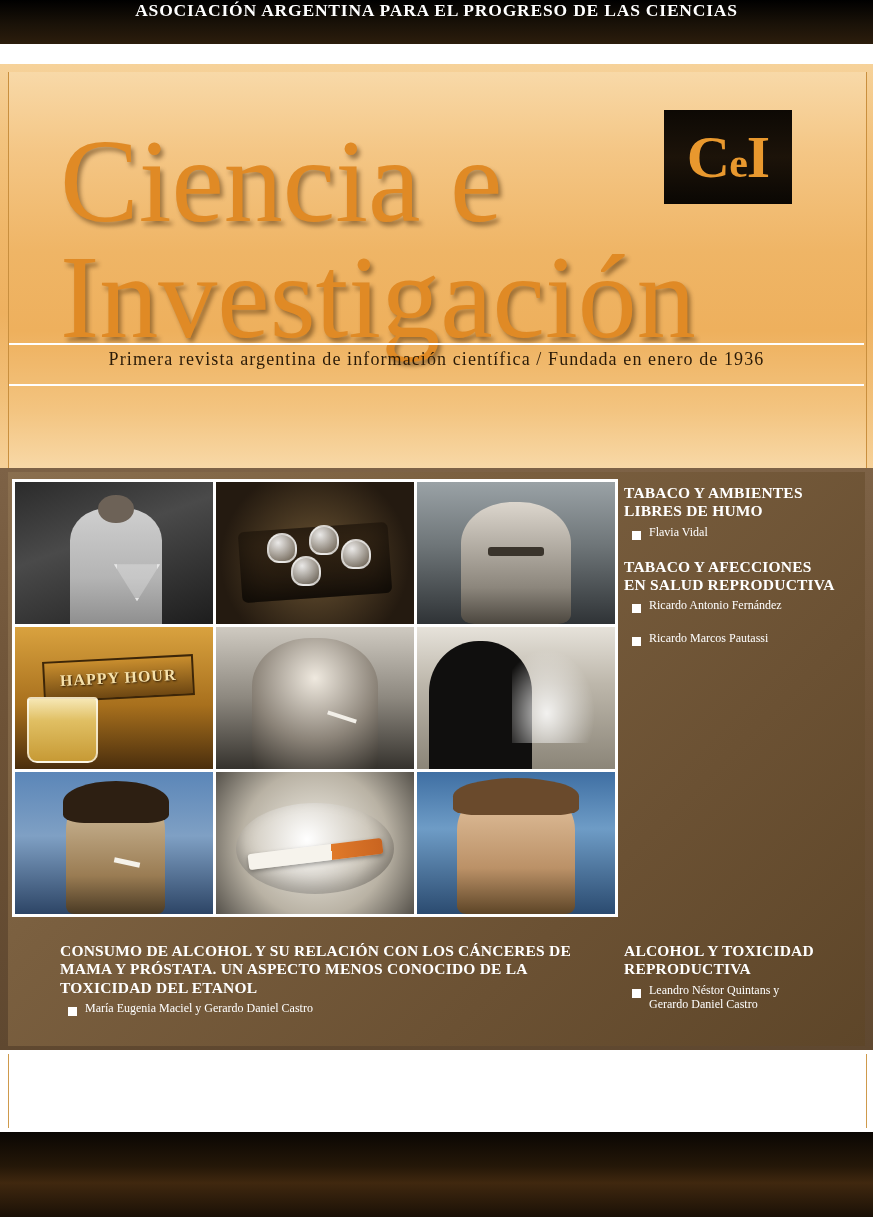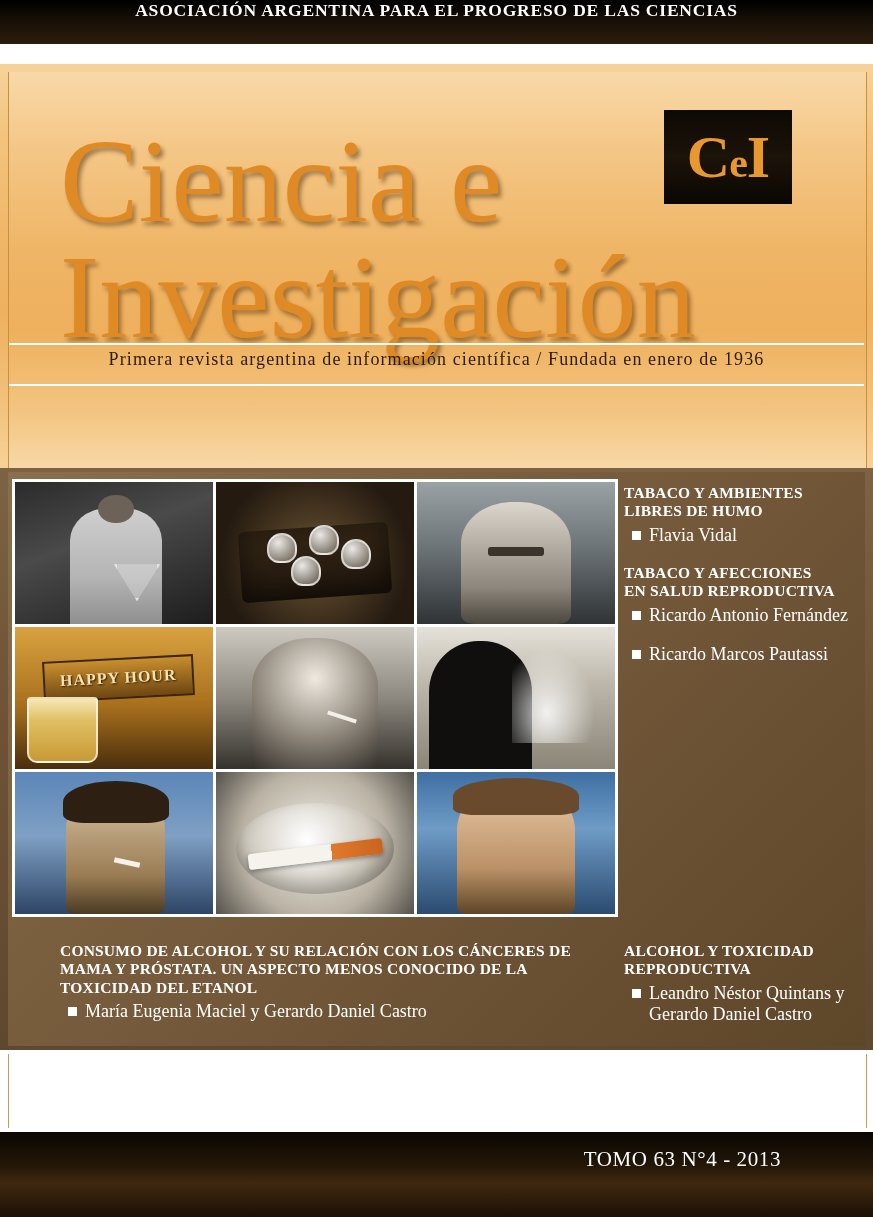--- a/index.html
+++ b/index.html
@@ -282,21 +282,21 @@
   }
   .bullet {
     width: 9px; height: 9px;
     background: #ffffff;
     margin-right: 8px;
     margin-top: 6px;
     flex: 0 0 auto;
   }
   .author {
     font-family: "Liberation Serif", serif;
-    font-size: 18px;
+    font-size: 12px;
     line-height: 1.2;
     color: #ffffff;
   }
 
   
   .bottom-art {
     position: absolute;
     left: 60px; top: 474px;
     width: 520px;
     color: #ffffff;
@@ -466,15 +466,14 @@
       </div>
     </div>
 
   </div>
 
   <div class="lower-orange">
     <div class="lower-orange-inner"></div>
   </div>
 
   <div class="bottom-bar"></div>
-  <div class="tomo">TOMO 63 N°4 - 2013</div>
 
 </div>
 
 </body></html>

